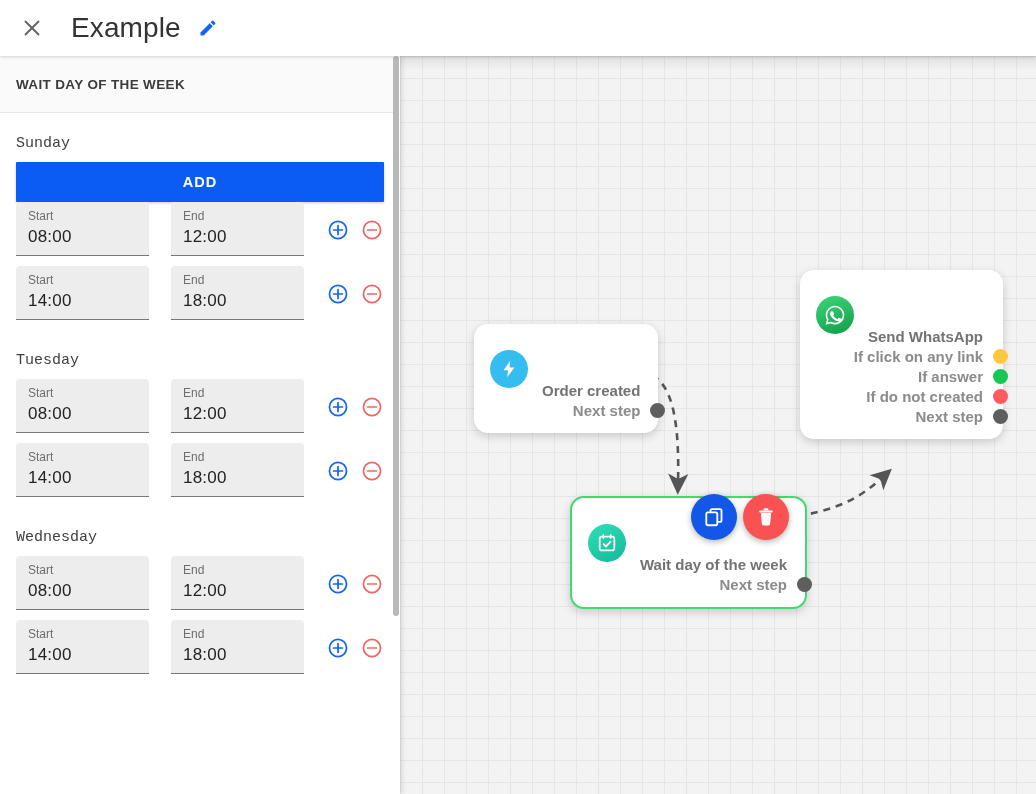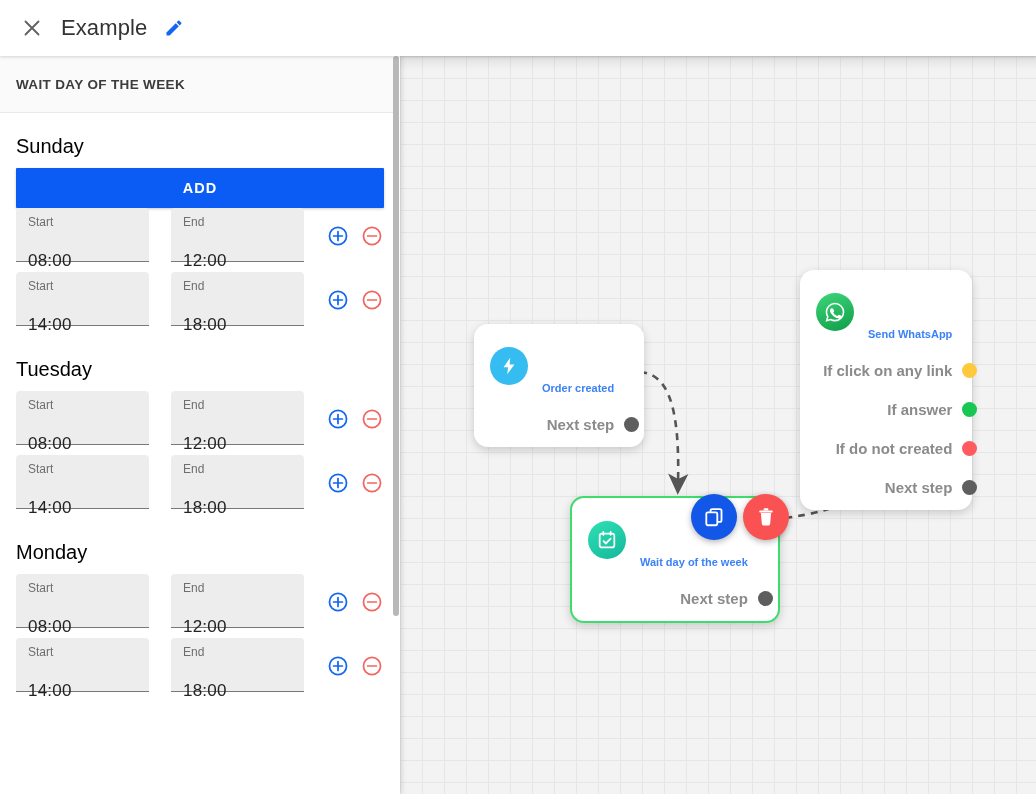--- a/index.html
+++ b/index.html
@@ -15,21 +15,21 @@
     height: 56px; min-height: 56px; background: #ffffff;
     display: flex; align-items: center; padding: 0 0 0 16px;
     position: relative; z-index: 30;
     box-shadow: 0 1px 3px rgba(0,0,0,.16);
   }
   .close-btn {
     width: 32px; height: 32px; display: flex; align-items: center; justify-content: center;
     cursor: pointer; color: #5f5f5f;
   }
   .topbar-title {
-    font-size: 22px; color: #333333; margin-left: 13px; letter-spacing: .1px;
+    font-size: 28px; color: #333333; margin-left: 23px; letter-spacing: .1px;
     font-family: "Liberation Sans", sans-serif;
   }
   .edit-btn {
     width: 26px; height: 26px; margin-left: 14px; display: flex;
     align-items: center; justify-content: center; cursor: pointer;
   }
 
   
   .body-row { flex: 1; display: flex; min-height: 0; position: relative; justify-content: space-between; }
 
@@ -53,40 +53,40 @@
   .scrollbar-track {
     position: absolute; top: 0; right: 0; width: 7px; height: 100%;
     background: #ffffff;
   }
   .scrollbar-thumb {
     position: absolute; top: 0; right: 1px; width: 6px; height: 560px;
     background: #b8b8b8; border-radius: 3px;
   }
 
   .day-label {
-    font-size: 20px; color: #000000; padding: 22px 0 10px 0;
+    font-size: 15px; color: #404040; padding: 22px 0 10px 0; font-family: Liberation Mono, monospace;
   }
   .add-btn {
     width: 100%; height: 40px; background: #0b5cf5; color: #ffffff;
     border: none; border-radius: 1px; cursor: pointer;
     font-size: 14.5px; font-weight: bold; letter-spacing: 1.1px;
     font-family: "Liberation Sans", sans-serif;
     display: flex; align-items: center; justify-content: center;
     box-shadow: 0 1px 3px rgba(0,0,0,.2);
   }
   .time-row { display: flex; align-items: flex-start; gap: 22px; padding-bottom: 10px; }
   .field {
     width: 152px; height: 54px; background: #ededed;
     border-top-left-radius: 4px; border-top-right-radius: 4px;
     border-bottom: 1px solid #787878;
     padding: 7px 12px 0 12px; display: flex; flex-direction: column;
     cursor: text; position: relative;
   }
   .field-label { font-size: 12px; color: #6e6e6e; line-height: 14px; }
-  .field-value { font-size: 17px; color: #232323; line-height: 24px; margin-top: 20px; letter-spacing: .2px; }
+  .field-value { font-size: 17px; color: #232323; line-height: 24px; margin-top: 2px; letter-spacing: .2px; }
   .row-actions { display: flex; align-items: center; gap: 10px; padding-top: 16px; }
   .icon-btn { width: 24px; height: 24px; cursor: pointer; display: flex; align-items: center; justify-content: center; }
 
   
   .canvas {
     flex: 1; position: relative; overflow: hidden;
     background-color: #f3f3f3;
     background-image:
       linear-gradient(to right, #e6e6e6 1px, transparent 1px),
       linear-gradient(to bottom, #e6e6e6 1px, transparent 1px);
@@ -95,29 +95,29 @@
   .canvas-shade {
     position: absolute; inset: 0;
     background: linear-gradient(to bottom, rgba(120,120,120,.16) 0px, rgba(255,255,255,0) 14px);
     pointer-events: none;
   }
   .edges { position: absolute; inset: 0; width: 100%; height: 100%; pointer-events: none; }
 
   .node {
     position: absolute; background: #ffffff; border-radius: 14px;
     box-shadow: 0 3px 10px rgba(0,0,0,.18);
-    padding: 14px 30px 14px 16px;
+    padding: 14px 18px 14px 16px;
   }
   .node.selected { border: 2px solid #3ddc6b; box-shadow: 0 3px 10px rgba(0,0,0,.18); }
   .node-head { display: flex; align-items: center; gap: 14px; }
   .node-icon { width: 38px; height: 38px; border-radius: 50%; display: flex; align-items: center; justify-content: center; flex: none; }
-  .node-title { font-size: 11px; font-weight: bold; color: #3b82f6; white-space: nowrap; margin-top: 44px; }
+  .node-title { font-size: 15px; font-weight: bold; color: #737373; white-space: nowrap; margin-top: 44px; }
   .port-row {
     display: flex; align-items: center; justify-content: flex-end; gap: 0;
-    margin-top: 22px; position: relative; white-space: nowrap;
+    margin-top: 3px; position: relative; white-space: nowrap;
   }
   .port-label { font-size: 15px; color: #8b8b8b; font-weight: bold; }
   .port-dot {
     width: 15px; height: 15px; border-radius: 50%; flex: none;
     position: absolute; right: -25px;
   }
 
   .fab-group { position: absolute; display: flex; gap: 6px; z-index: 15; }
   .fab { width: 46px; height: 46px; border-radius: 50%; display: flex; align-items: center; justify-content: center; cursor: pointer; box-shadow: 0 2px 6px rgba(0,0,0,.3); }
   .fab-copy { background: #1357e8; }
@@ -242,21 +242,21 @@
                 </svg>
               </div>
               <div class="icon-btn">
                 <svg width="22" height="22" viewBox="0 0 24 24">
                   <circle cx="12" cy="12" r="9.3" fill="none" stroke="#f4645f" stroke-width="1.9"></circle>
                   <path d="M7.2 12h9.6" stroke="#f4645f" stroke-width="1.9" stroke-linecap="round"></path>
                 </svg>
               </div>
             </div>
           </div>
-          <div class="day-label">Monday</div>
+          <div class="day-label">Wednesday</div>
           <div class="time-row">
             <div class="field">
               <span class="field-label">Start</span>
               <span class="field-value">08:00</span>
             </div>
             <div class="field">
               <span class="field-label">End</span>
               <span class="field-value">12:00</span>
             </div>
             <div class="row-actions">

